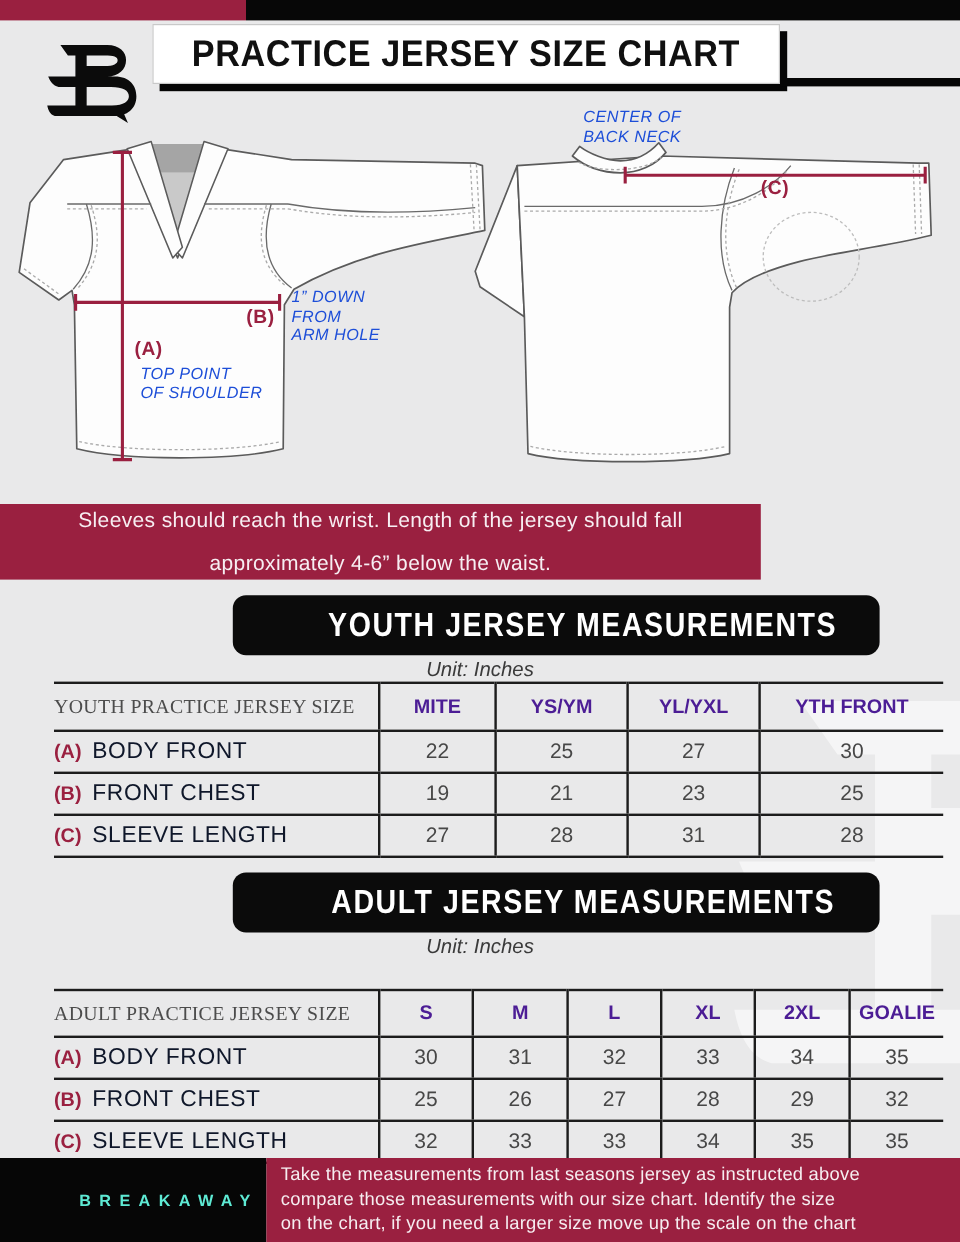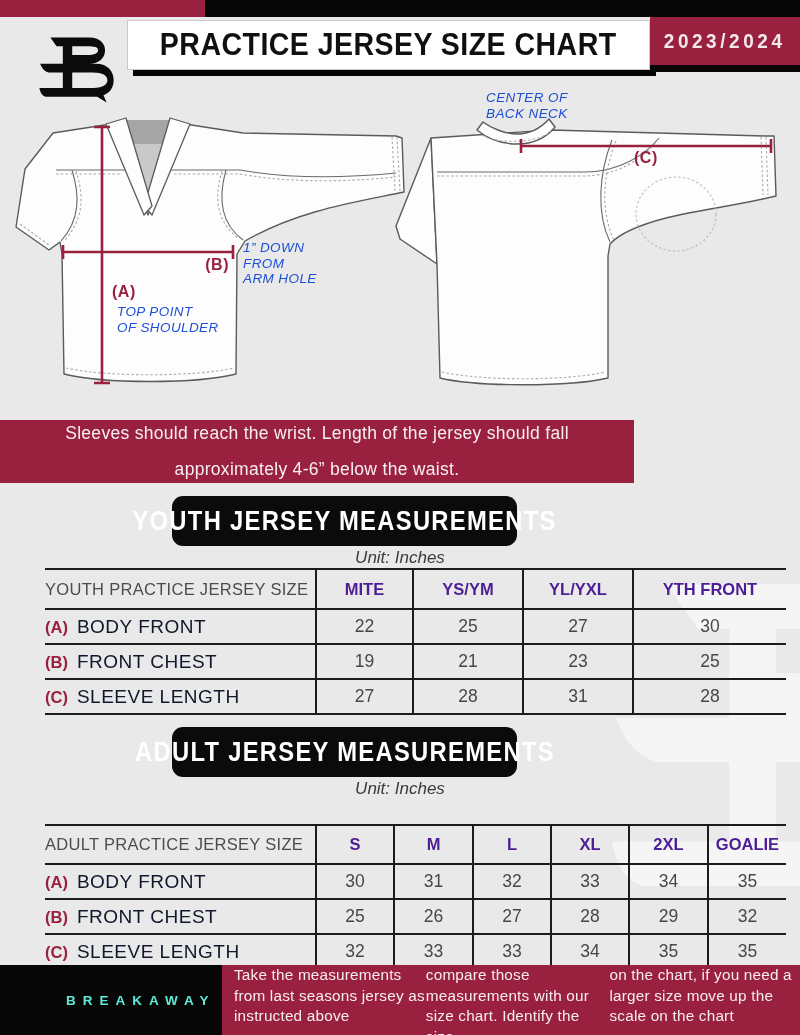--- a/index.html
+++ b/index.html
@@ -31,50 +31,50 @@
   .mnote{position:absolute;color:#1d4ed8;font-style:italic;font-size:13.5px;
          letter-spacing:.4px;line-height:15.5px;font-weight:500;}
   .mnote span{display:block;}
 
   
   .banner{left:0;top:420px;width:634px;height:63px;background:#9a2040;
           display:flex;flex-direction:column;align-items:center;justify-content:space-between;}
   .banner span{color:#f7eef2;font-size:17.5px;line-height:27px;letter-spacing:.3px;}
 
   
-  .pill{left:172px;width:345px;height:50px;background:#0b0b0b;border-radius:11px;
-        display:flex;align-items:center;justify-content:center;}
+  .pill{left:194px;width:495px;height:50px;background:#0b0b0b;border-radius:11px;
+        display:flex;align-items:center;justify-content:center;padding-left:44px;}
   .pill span{color:#ffffff;font-size:28px;font-weight:700;letter-spacing:1.5px;
              transform:scaleX(.85);white-space:nowrap;}
   .pill-youth{top:496px;}
   .pill-adult{top:727px;}
   .unit{width:800px;left:0;text-align:center;font-style:italic;font-size:17px;color:#3b3b3b;}
   .unit-youth{top:548px;}
   .unit-adult{top:779px;}
 
   
   table.sizes{position:absolute;left:45px;border-collapse:collapse;table-layout:fixed;
               border-top:2px solid #1c1c1c;}
   table.sizes td{border-bottom:2px solid #1c1c1c;padding:0;vertical-align:middle;}
   td.vline{border-left:2px solid #1c1c1c;}
   .t-youth{top:568px;}
   .t-adult{top:824px;}
-  td.lbl-head{font-size:16.5px;color:#4c4c4c;letter-spacing:.3px;padding-left:12px;}
+  td.lbl-head{font-size:16.5px;color:#4c4c4c;letter-spacing:.3px;padding-left:12px;font-family:Liberation Serif, serif;}
   td.col-head{text-align:center;font-weight:700;font-size:16.5px;color:#4c1d95;}
   td.row-lbl{padding-left:46px;}
   .key{color:#9a2040;font-weight:700;font-size:16.5px;}
   .lab{color:#0f172a;font-size:19px;letter-spacing:.5px;margin-left:9px;}
   td.val{text-align:center;font-size:17.5px;color:#474747;}
 
   
   .footer-black{left:0;top:965px;width:222px;height:70px;background:#060606;
                 display:flex;align-items:center;}
   .brand-text{color:#5eead4;font-size:13.5px;font-weight:700;letter-spacing:7px;margin-left:8px;}
   .footer-maroon{left:222px;top:965px;width:578px;height:70px;background:#9a2040;
-                 display:flex;flex-direction:row;justify-content:center;padding-left:12px;
+                 display:flex;flex-direction:column;justify-content:center;padding-left:12px;
                  box-sizing:border-box;}
   .footer-maroon span{color:#f6edf0;font-size:15.3px;line-height:20.5px;letter-spacing:.2px;}
 </style>
 </head>
 <body>
 
 <div class="page">
 
   <svg width="0" height="0" style="position:absolute">
     <defs>
@@ -96,23 +96,20 @@
 
   <svg class="abs watermark" viewBox="0 0 110 95" preserveAspectRatio="none" width="430" height="470">
     <use href="#bw-logo" fill="rgba(255,255,255,0.55)"></use>
   </svg>
 
   <svg class="abs logo-main" viewBox="0 0 110 95" preserveAspectRatio="none" width="86" height="92">
     <use href="#bw-logo" fill="#0b0b0b"></use>
   </svg>
   <div class="abs title-box">
     <span>PRACTICE JERSEY SIZE CHART</span>
-  </div>
-  <div class="abs year-box">
-    <span>2023/2024</span>
   </div>
   <div class="abs year-under"></div>
 
   <svg class="abs" style="left:0;top:78px" width="800" height="340" viewBox="0 0 800 340">
 
     <g stroke="#5b5b5b" stroke-width="1.4" fill="#fdfdfd" stroke-linejoin="round">
       <path d="M53,55 L111,46 L148,137 L185,46 L243,55 L396,58 L402,60 L404,114
                C356,124 299,132 245,163 L237,176 L236,296
                C196,306 104,306 64,296 L62,176 L60,164 L49,172 L16,149 L25,91 Z"></path>
     </g>

